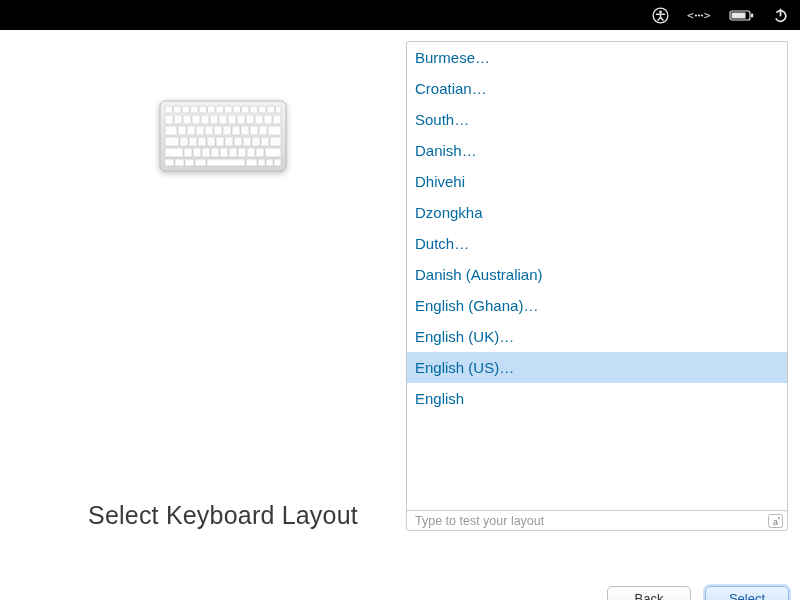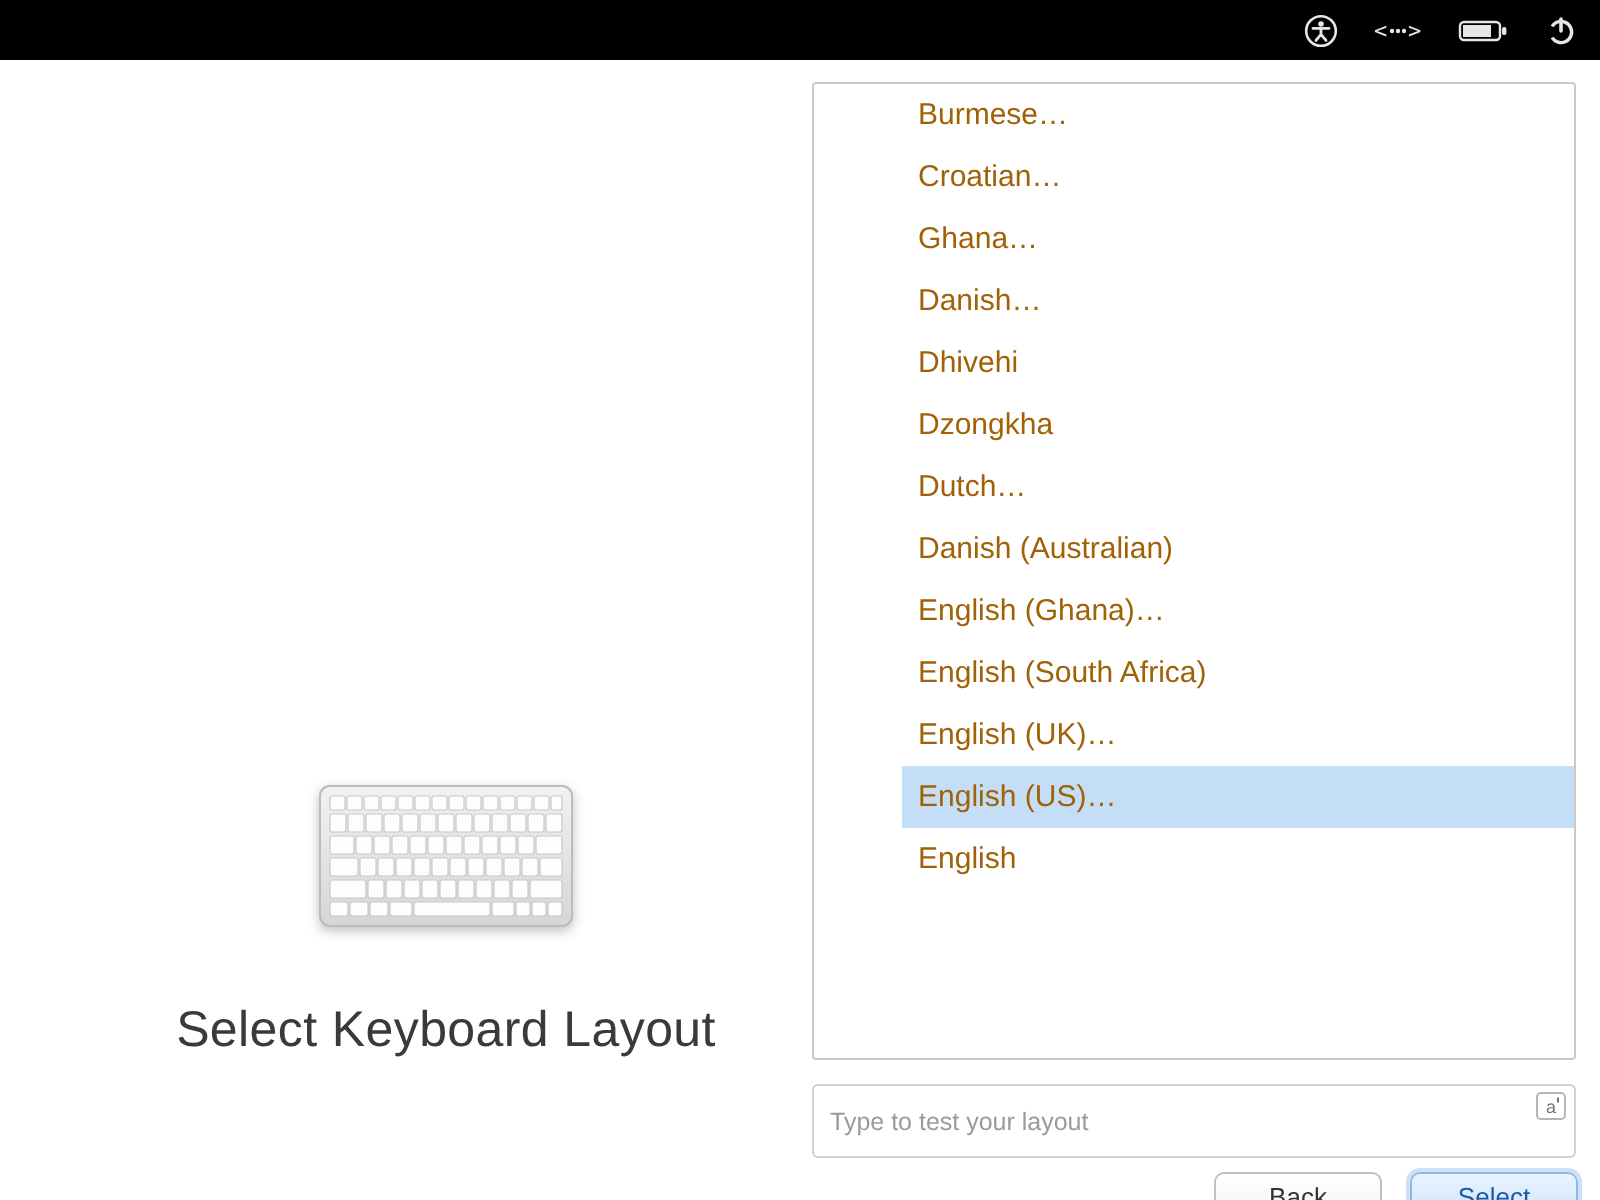--- a/index.html
+++ b/index.html
@@ -25,21 +25,21 @@
   }
 
   .left-pane {
     position: absolute;
     left: 0; top: 0;
     width: 446px;
     height: 500px;
     display: flex;
     flex-direction: column;
     align-items: center;
-    justify-content: flex-end;
+    justify-content: space-between;
     gap: 32px;
   }
   .kb-illus {
     margin-top: 70px;
     filter: drop-shadow(0 2px 3px rgba(0,0,0,0.25));
   }
   .title {
     font-size: 25px;
     font-weight: 400;
     color: #3a3a3a;
@@ -64,35 +64,34 @@
   }
   .list-inner::-webkit-scrollbar { width: 15px; }
   .list-inner::-webkit-scrollbar-track { background: #fafafa; border-left: 1px solid #ededed; }
   .list-inner::-webkit-scrollbar-thumb { background: #c2c2c2; border: 3px solid #fafafa; border-radius: 8px; }
 
   .list-item {
     height: 31px;
     line-height: 31px;
     padding-left: 8px;
     font-size: 15px;
-    color: #a16207;
+    color: #0369a1;
     white-space: nowrap;
     cursor: default;
-    margin-left: 44px;
   }
   .list-item.selected {
     background: #c3def6;
   }
 
   .test-field-wrap {
     position: absolute;
     left: 406px;
-    top: 512px;
+    top: 480px;
     width: 382px;
-    height: 37px;
+    height: 21px;
   }
   .test-field {
     width: 100%;
     height: 100%;
     border: 1px solid #cfcfcf;
     border-radius: 3px;
     padding: 0 28px 0 8px;
     font-size: 12.5px;
     color: #333;
     outline: none;
@@ -264,28 +263,27 @@
         </g>
       </svg>
     </span>
     <div class="title">Select Keyboard Layout</div>
   </div>
 
   <div class="list-box">
     <div class="list-inner" id="layout-list">
         <div class="list-item">Burmese…</div>
         <div class="list-item">Croatian…</div>
-        <div class="list-item">Ghana…</div>
+        <div class="list-item">South…</div>
         <div class="list-item">Danish…</div>
         <div class="list-item">Dhivehi</div>
         <div class="list-item">Dzongkha</div>
         <div class="list-item">Dutch…</div>
         <div class="list-item">Danish (Australian)</div>
         <div class="list-item">English (Ghana)…</div>
-        <div class="list-item">English (South Africa)</div>
         <div class="list-item">English (UK)…</div>
         <div class="list-item selected">English (US)…</div>
         <div class="list-item">English</div>
       </div>
   </div>
 
   <div class="test-field-wrap">
     <input class="test-field" type="text" placeholder="Type to test your layout" style="">
     <span class="kb-ind">
       <svg width="15" height="14" viewBox="0 0 15 14">

